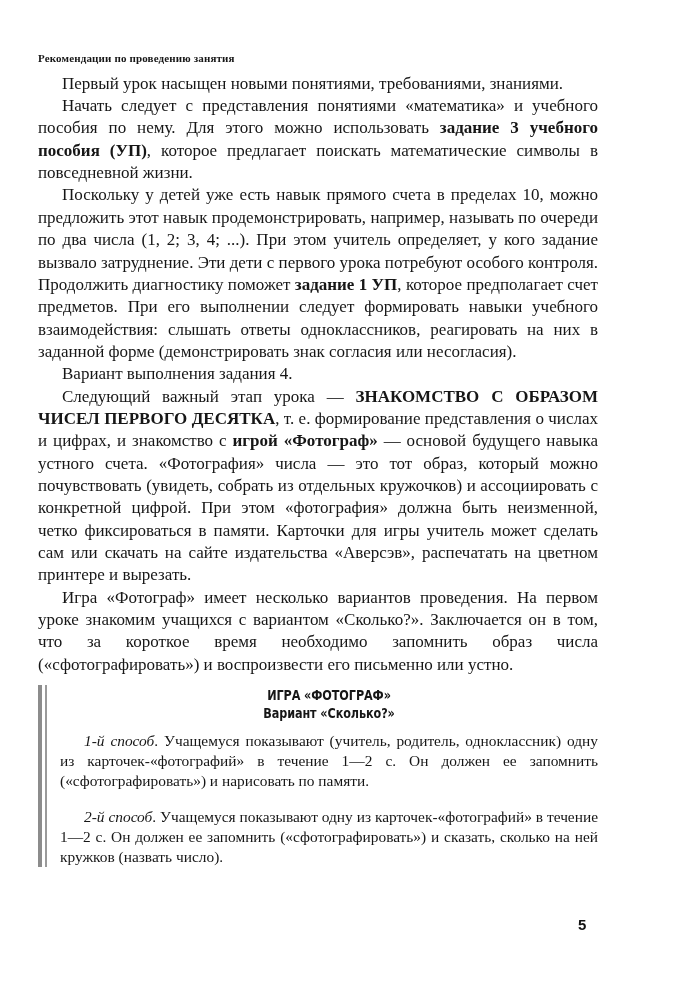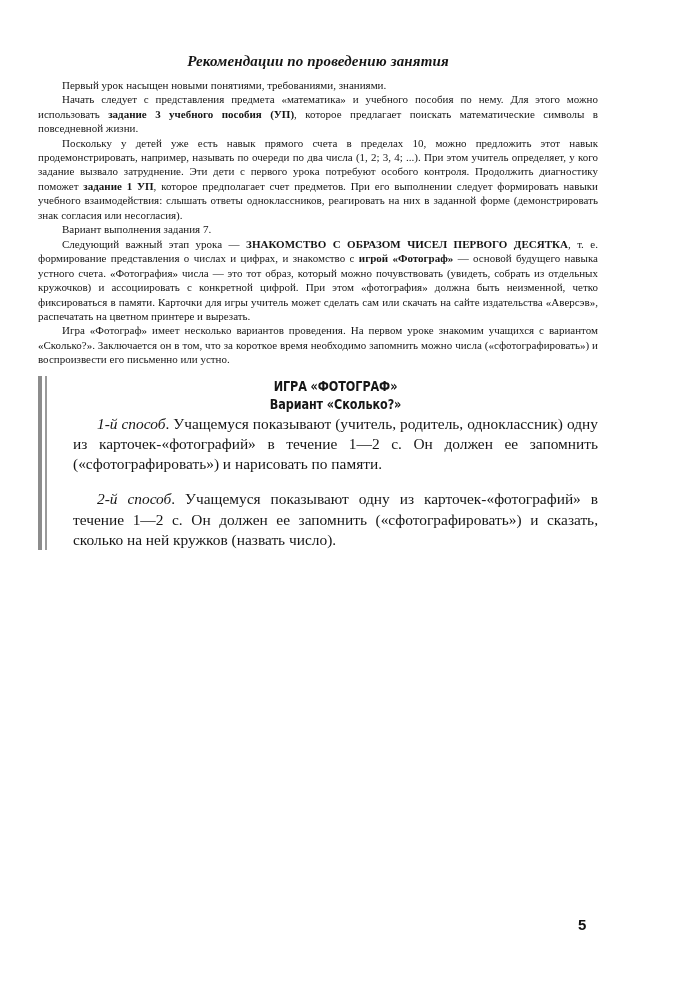--- a/index.html
+++ b/index.html
@@ -25,47 +25,46 @@
 
   .content {
     position: absolute;
     left: 38px;
     top: 52px;
     width: 560px;
   }
 
   
   .doc-title {
-    text-align: center;
+    text-align: left;
     font-weight: bold;
-    font-style: italic;
-    font-size: 15px;
+    font-size: 11px;
     letter-spacing: 0.15px;
     margin: 0 0 7px 0;
     line-height: 1.25;
   }
 
   
   .para {
     margin: 0;
-    font-size: 11px;
+    font-size: 17px;
     line-height: 1.315;
     text-align: justify;
     text-indent: 24px;
     hyphens: manual;
   }
 
   b, .b { font-weight: bold; }
   i, .i { font-style: italic; }
 
   
   .game-box {
     position: relative;
     margin-top: 9px;
-    padding-left: 35px;
+    padding-left: 22px;
     padding-top: 2px;
   }
   .rule-thick {
     position: absolute;
     left: 0px;
     top: 0px;
     bottom: 0px;
     width: 4px;
     background: #8c8c8c;
   }
@@ -86,20 +85,21 @@
     line-height: 1.26;
     letter-spacing: -0.1px;
     transform: scaleX(0.88);
     transform-origin: center;
     margin: 0;
   }
 
   .game-box .para {
     font-size: 15.4px;
     line-height: 1.315;
+    margin-top: 8px;
   }
   .game-box .para + .para { margin-top: 15px; }
 
   
   .page-number {
     position: absolute;
     left: 578px;
     top: 916px;
     font-family: "Liberation Sans", "DejaVu Sans", sans-serif;
     font-weight: bold;
@@ -111,30 +111,30 @@
 <body>
 
 <div class="page">
 
   <div class="content">
 
     <h1 class="doc-title">Рекомендации по проведению занятия</h1>
 
     <p class="para"><span>Первый урок насыщен новыми понятиями, требованиями, знаниями.</span></p>
 
-    <p class="para"><span>Начать следует с представления предмета «математика» и учебного пособия по нему. Для этого можно использовать </span><b>задание 3 учебного пособия (УП)</b><span>, которое предлагает поискать математические символы в повседневной жизни.</span></p>
+    <p class="para"><span>Начать следует с представления понятиями «математика» и учебного пособия по нему. Для этого можно использовать </span><b>задание 3 учебного пособия (УП)</b><span>, которое предлагает поискать математические символы в повседневной жизни.</span></p>
 
     <p class="para"><span>Поскольку у детей уже есть навык прямого счета в пределах 10, можно предложить этот навык продемонстрировать, например, называть по очереди по два числа (1, 2; 3, 4; ...). При этом учитель определяет, у кого задание вызвало затруднение. Эти дети с первого урока потребуют особого контроля. Продолжить диагностику поможет </span><b>задание 1 УП</b><span>, которое предполагает счет предметов. При его выполнении следует формировать навыки учебного взаимодействия: слышать ответы одноклассников, реагировать на них в заданной форме (демонстрировать знак согласия или несогласия).</span></p>
 
-    <p class="para"><span>Вариант выполнения задания 7.</span></p>
+    <p class="para"><span>Вариант выполнения задания 4.</span></p>
 
 
     <p class="para"><span>Следующий важный этап урока — </span><b>ЗНАКОМСТВО С ОБРАЗОМ ЧИСЕЛ ПЕРВОГО ДЕСЯТКА</b><span>, т. е. формирование представления о числах и цифрах, и знакомство с </span><b>игрой «Фотограф»</b><span> — основой будущего навыка устного счета. «Фотография» числа — это тот образ, который можно почувствовать (увидеть, собрать из отдельных кружочков) и ассоциировать с конкретной цифрой. При этом «фотография» должна быть неизменной, четко фиксироваться в памяти. Карточки для игры учитель может сделать сам или скачать на сайте издательства «Аверсэв», распечатать на цветном принтере и вырезать.</span></p>
 
-    <p class="para"><span>Игра «Фотограф» имеет несколько вариантов проведения. На первом уроке знакомим учащихся с вариантом «Сколько?». Заключается он в том, что за короткое время необходимо запомнить можно числа («сфотографировать») и воспроизвести его письменно или устно.</span></p>
+    <p class="para"><span>Игра «Фотограф» имеет несколько вариантов проведения. На первом уроке знакомим учащихся с вариантом «Сколько?». Заключается он в том, что за короткое время необходимо запомнить образ числа («сфотографировать») и воспроизвести его письменно или устно.</span></p>
 
     <div class="game-box">
       <span class="rule-thick"></span>
       <span class="rule-thin"></span>
 
       <p class="game-heading">ИГРА «ФОТОГРАФ»</p>
       <p class="game-heading">Вариант «Сколько?»</p>
 
       <p class="para"><i>1-й способ</i><span>. Учащемуся показывают (учитель, родитель, одноклассник) одну из карточек-«фотографий» в течение 1—2 с. Он должен ее запомнить («сфотографировать») и нарисовать по памяти.</span></p>
 

